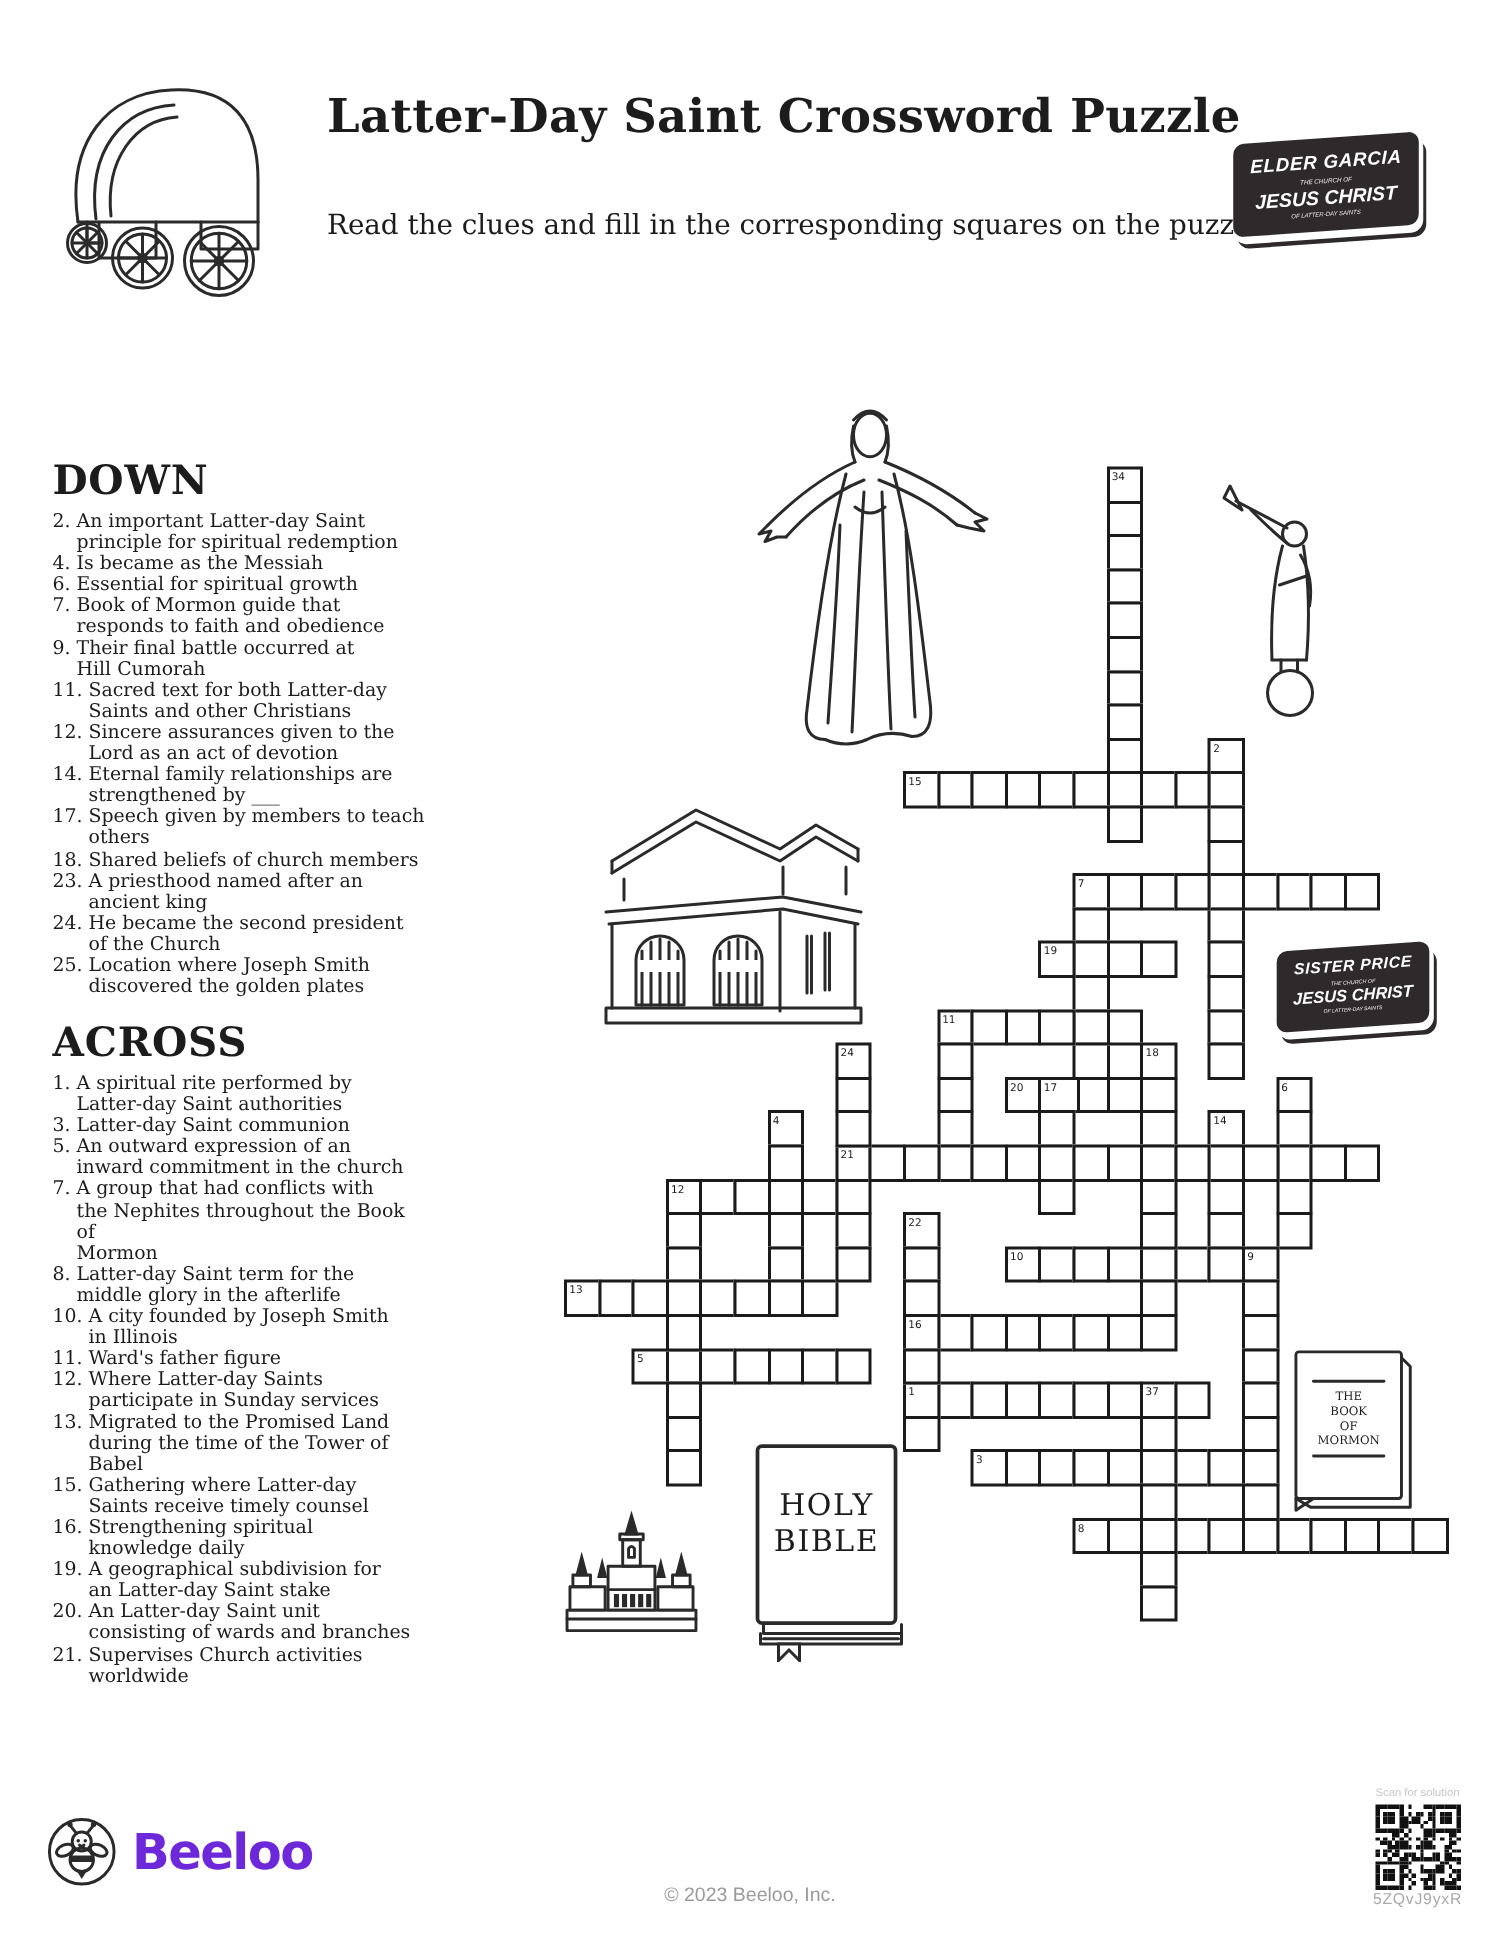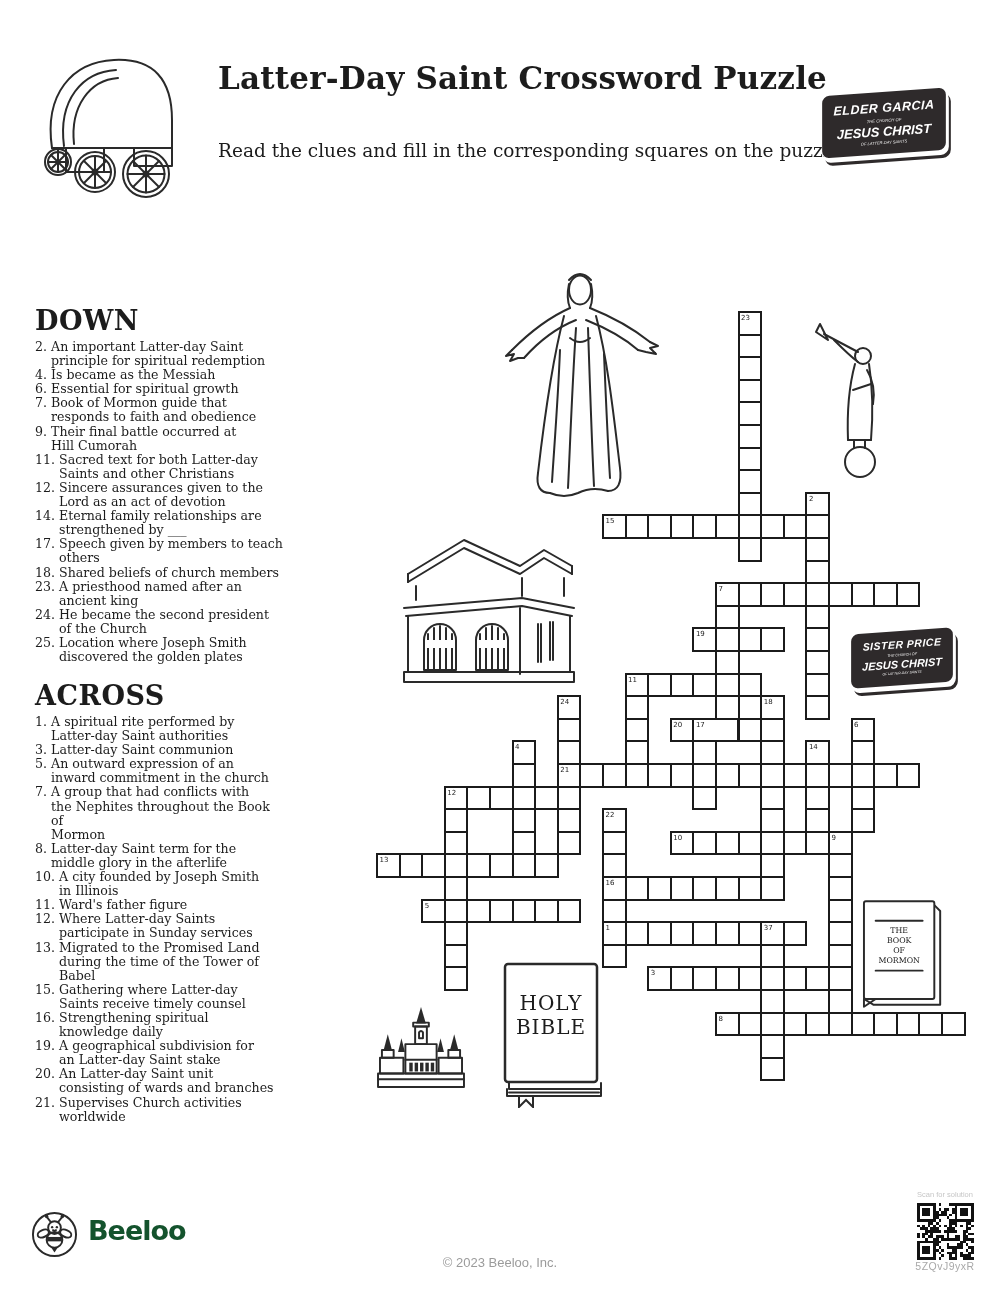--- a/index.html
+++ b/index.html
@@ -32,21 +32,21 @@
   .clue .num{flex:none;margin-right:4px;}
   .clue .txt{white-space:pre-line;}
   #down-block{left:35px;top:306px;}
   #across-block{left:35px;top:681px;}
   
   #grid .cell{position:absolute;box-sizing:border-box;border:2px solid #1b1b1b;background:#fff;}
   #grid .cellnum{position:absolute;font-family:"DejaVu Sans",sans-serif;font-size:7px;line-height:8px;
                  left:1.5px;top:1px;color:#1b1b1b;}
   
   .brand-text{left:88px;top:1215px;font-family:"DejaVu Sans",sans-serif;font-weight:bold;
-              font-size:27px;letter-spacing:-1px;color:#14532d;}
+              font-size:33px;letter-spacing:-1px;color:#6d28d9;}
   .copyright{left:0;top:1255px;width:1000px;text-align:center;font-family:"Liberation Sans",sans-serif;
              font-size:13px;color:#9b9b9b;}
   .scan-label{left:890px;top:1190px;width:110px;text-align:center;font-family:"Liberation Sans",sans-serif;
               font-size:7.5px;color:#c6c6c6;}
   .solution-code{left:890px;top:1260px;width:110px;text-align:center;font-family:"Liberation Sans",sans-serif;
                  font-size:10.5px;color:#a9a9a9;letter-spacing:.5px;}
   #qr{left:917px;top:1203px;width:56.7px;height:56.7px;display:grid;
       grid-template-columns:repeat(21,1fr);grid-template-rows:repeat(21,1fr);background:#fff;}
   #qr div{width:2.7px;height:2.7px;}
   #qr .d{background:#111;}
@@ -549,21 +549,21 @@
     <div class="cell" style="left: 602px; top: 876px; width: 24.6px; height: 24.6px;">
       <span class="cellnum">16</span>
     </div>
     <div class="cell" style="left: 624.6px; top: 876px; width: 24.6px; height: 24.6px;"></div>
     <div class="cell" style="left: 647.2px; top: 876px; width: 24.6px; height: 24.6px;"></div>
     <div class="cell" style="left: 669.8px; top: 876px; width: 24.6px; height: 24.6px;"></div>
     <div class="cell" style="left: 692.4px; top: 876px; width: 24.6px; height: 24.6px;"></div>
     <div class="cell" style="left: 715px; top: 876px; width: 24.6px; height: 24.6px;"></div>
     <div class="cell" style="left: 737.6px; top: 876px; width: 24.6px; height: 24.6px;"></div>
     <div class="cell" style="left: 760.2px; top: 876px; width: 24.6px; height: 24.6px;"></div>
-    <div class="cell" style="left: 692.4px; top: 717.8px; width: 47px; height: 24.6px;">
+    <div class="cell" style="left: 692.4px; top: 717.8px; width: 28px; height: 24.6px;">
       <span class="cellnum">17</span>
     </div>
     <div class="cell" style="left: 692.4px; top: 740.4px; width: 24.6px; height: 24.6px;"></div>
     <div class="cell" style="left: 692.4px; top: 763px; width: 24.6px; height: 24.6px;"></div>
     <div class="cell" style="left: 692.4px; top: 785.6px; width: 24.6px; height: 24.6px;"></div>
     <div class="cell" style="left: 760.2px; top: 695.2px; width: 24.6px; height: 24.6px;">
       <span class="cellnum">18</span>
     </div>
     <div class="cell" style="left: 760.2px; top: 717.8px; width: 24.6px; height: 24.6px;"></div>
     <div class="cell" style="left: 760.2px; top: 740.4px; width: 24.6px; height: 24.6px;"></div>
@@ -594,21 +594,21 @@
     <div class="cell" style="left: 873.2px; top: 763px; width: 24.6px; height: 24.6px;"></div>
     <div class="cell" style="left: 895.8px; top: 763px; width: 24.6px; height: 24.6px;"></div>
     <div class="cell" style="left: 602px; top: 808.2px; width: 24.6px; height: 24.6px;">
       <span class="cellnum">22</span>
     </div>
     <div class="cell" style="left: 602px; top: 830.8px; width: 24.6px; height: 24.6px;"></div>
     <div class="cell" style="left: 602px; top: 853.4px; width: 24.6px; height: 24.6px;"></div>
     <div class="cell" style="left: 602px; top: 898.6px; width: 24.6px; height: 24.6px;"></div>
     <div class="cell" style="left: 602px; top: 943.8px; width: 24.6px; height: 24.6px;"></div>
     <div class="cell" style="left: 737.6px; top: 311px; width: 24.6px; height: 24.6px;">
-      <span class="cellnum">23</span>
+      <span class="cellnum">34</span>
     </div>
     <div class="cell" style="left: 737.6px; top: 333.6px; width: 24.6px; height: 24.6px;"></div>
     <div class="cell" style="left: 737.6px; top: 356.2px; width: 24.6px; height: 24.6px;"></div>
     <div class="cell" style="left: 737.6px; top: 378.8px; width: 24.6px; height: 24.6px;"></div>
     <div class="cell" style="left: 737.6px; top: 401.4px; width: 24.6px; height: 24.6px;"></div>
     <div class="cell" style="left: 737.6px; top: 424px; width: 24.6px; height: 24.6px;"></div>
     <div class="cell" style="left: 737.6px; top: 446.6px; width: 24.6px; height: 24.6px;"></div>
     <div class="cell" style="left: 737.6px; top: 469.2px; width: 24.6px; height: 24.6px;"></div>
     <div class="cell" style="left: 737.6px; top: 491.8px; width: 24.6px; height: 24.6px;"></div>
     <div class="cell" style="left: 737.6px; top: 537px; width: 24.6px; height: 24.6px;"></div>

